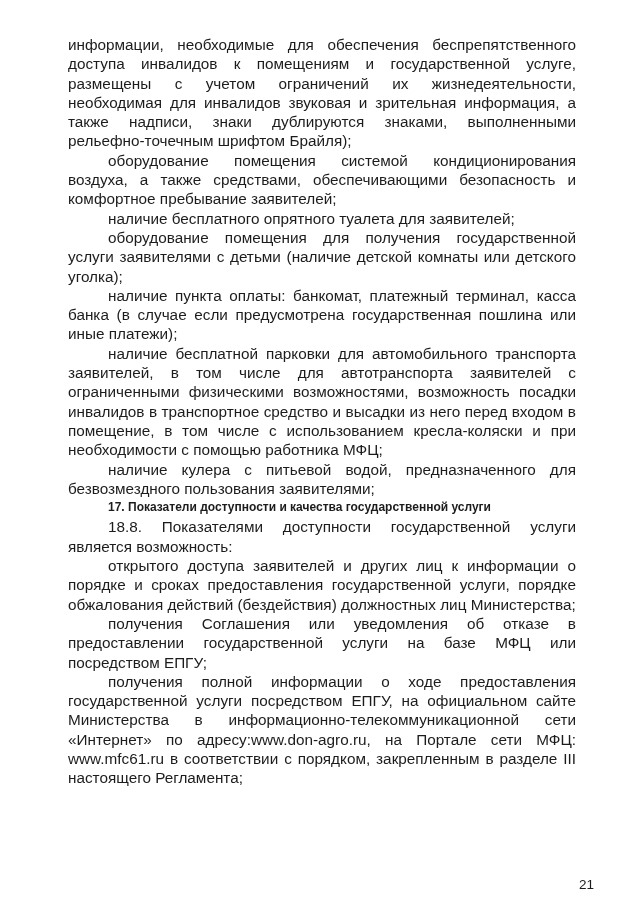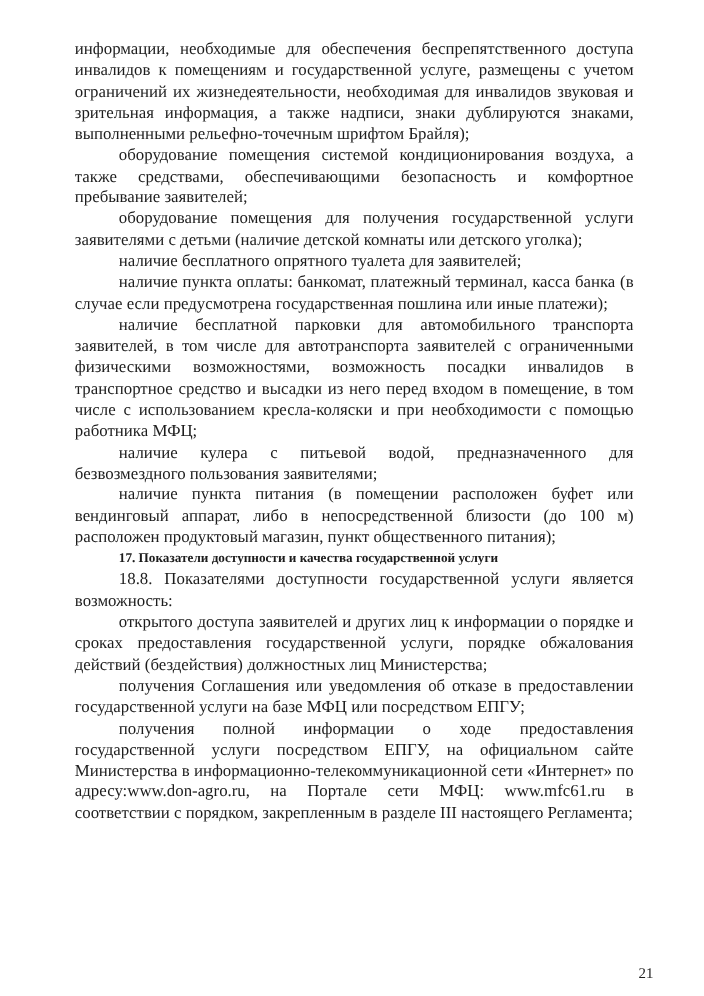--- a/index.html
+++ b/index.html
@@ -5,21 +5,21 @@
   html, body {
     margin: 0;
     padding: 0;
     background: #ffffff;
   }
   .page {
     position: relative;
     width: 640px;
     height: 905px;
     background: #ffffff;
-    font-family: Liberation Serif, serif;
+    font-family: Liberation Sans, sans-serif;
     color: #1c1c1c;
     overflow: hidden;
   }
   .text-block {
     position: absolute;
     left: 68px;
     top: 35px;
     width: 508px;
     font-size: 15.3px;
     line-height: 19.3px;
@@ -50,26 +50,25 @@
   }
 </style>
 </head>
 <body>
 
 <div class="page">
   <div class="text-block">
 
     <p class="no-indent">информации, необходимые для обеспечения беспрепятственного доступа инвалидов к помещениям и государственной услуге, размещены с учетом ограничений их жизнедеятельности, необходимая для инвалидов звуковая и зрительная информация, а также надписи, знаки дублируются знаками, выполненными рельефно-точечным шрифтом Брайля);</p>
     <p>оборудование помещения системой кондиционирования воздуха, а также средствами, обеспечивающими безопасность и комфортное пребывание заявителей;</p>
+    <p>наличие бесплатного опрятного туалета для заявителей;</p>
     <p>оборудование помещения для получения государственной услуги заявителями с детьми (наличие детской комнаты или детского уголка);</p>
-    <p>наличие бесплатного опрятного туалета для заявителей;</p>
     <p>наличие пункта оплаты: банкомат, платежный терминал, касса банка (в случае если предусмотрена государственная пошлина или иные платежи);</p>
     <p>наличие бесплатной парковки для автомобильного транспорта заявителей, в том числе для автотранспорта заявителей с ограниченными физическими возможностями, возможность посадки инвалидов в транспортное средство и высадки из него перед входом в помещение, в том числе с использованием кресла-коляски и при необходимости с помощью работника МФЦ;</p>
     <p>наличие кулера с питьевой водой, предназначенного для безвозмездного пользования заявителями;</p>
-    <p>наличие пункта питания (в помещении расположен буфет или вендинговый аппарат, либо в непосредственной близости (до 100 м) расположен продуктовый магазин, пункт общественного питания);</p>
 
     <p class="section-heading">17. Показатели доступности и качества государственной услуги</p>
 
     <p>18.8. Показателями доступности государственной услуги является возможность:</p>
     <p>открытого доступа заявителей и других лиц к информации о порядке и сроках предоставления государственной услуги, порядке обжалования действий (бездействия) должностных лиц Министерства;</p>
     <p>получения Соглашения или уведомления об отказе в предоставлении государственной услуги на базе МФЦ или посредством ЕПГУ;</p>
     <p>получения полной информации о ходе предоставления государственной услуги посредством ЕПГУ, на официальном сайте Министерства в информационно-телекоммуникационной сети «Интернет» по адресу:www.don-agro.ru, на Портале сети МФЦ: www.mfc61.ru в соответствии с порядком, закрепленным в разделе III настоящего Регламента;</p>
 
   </div>
 

